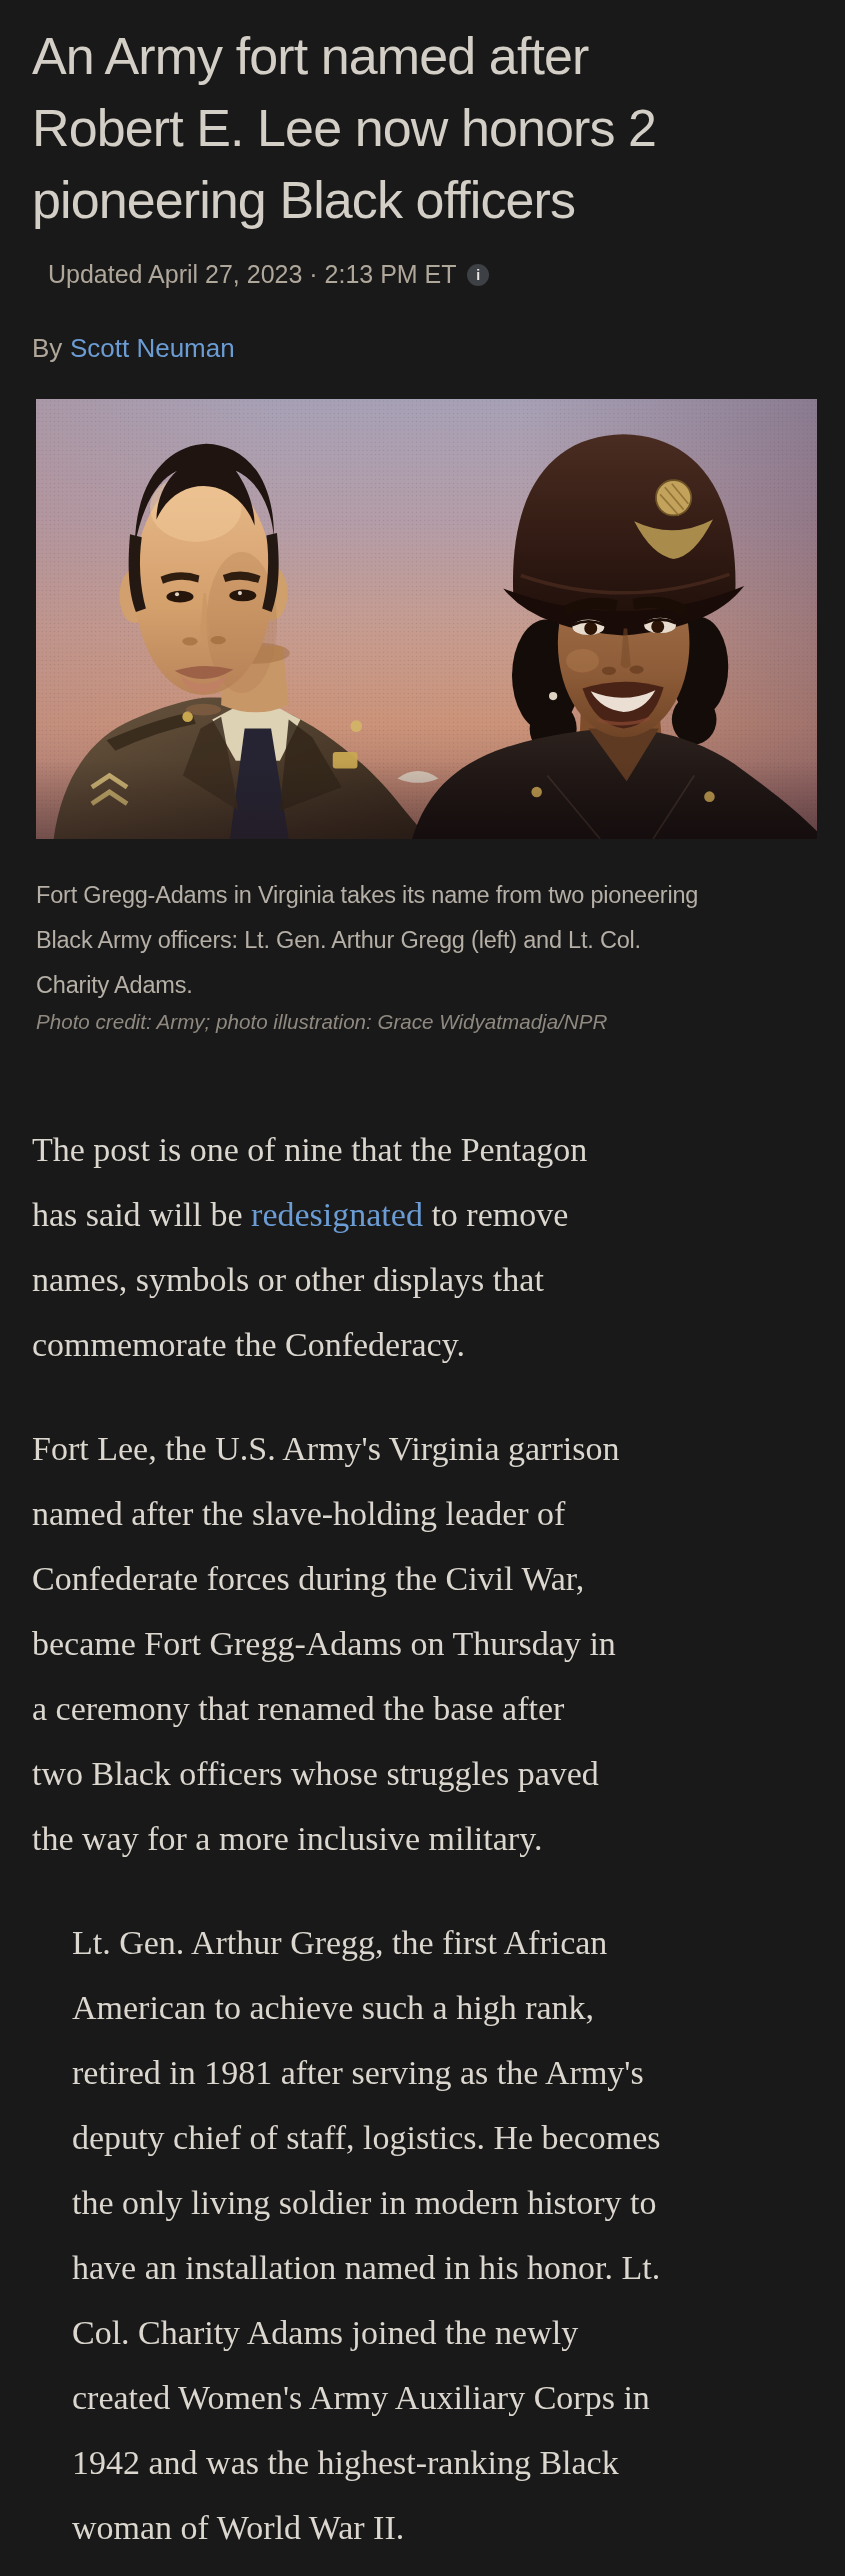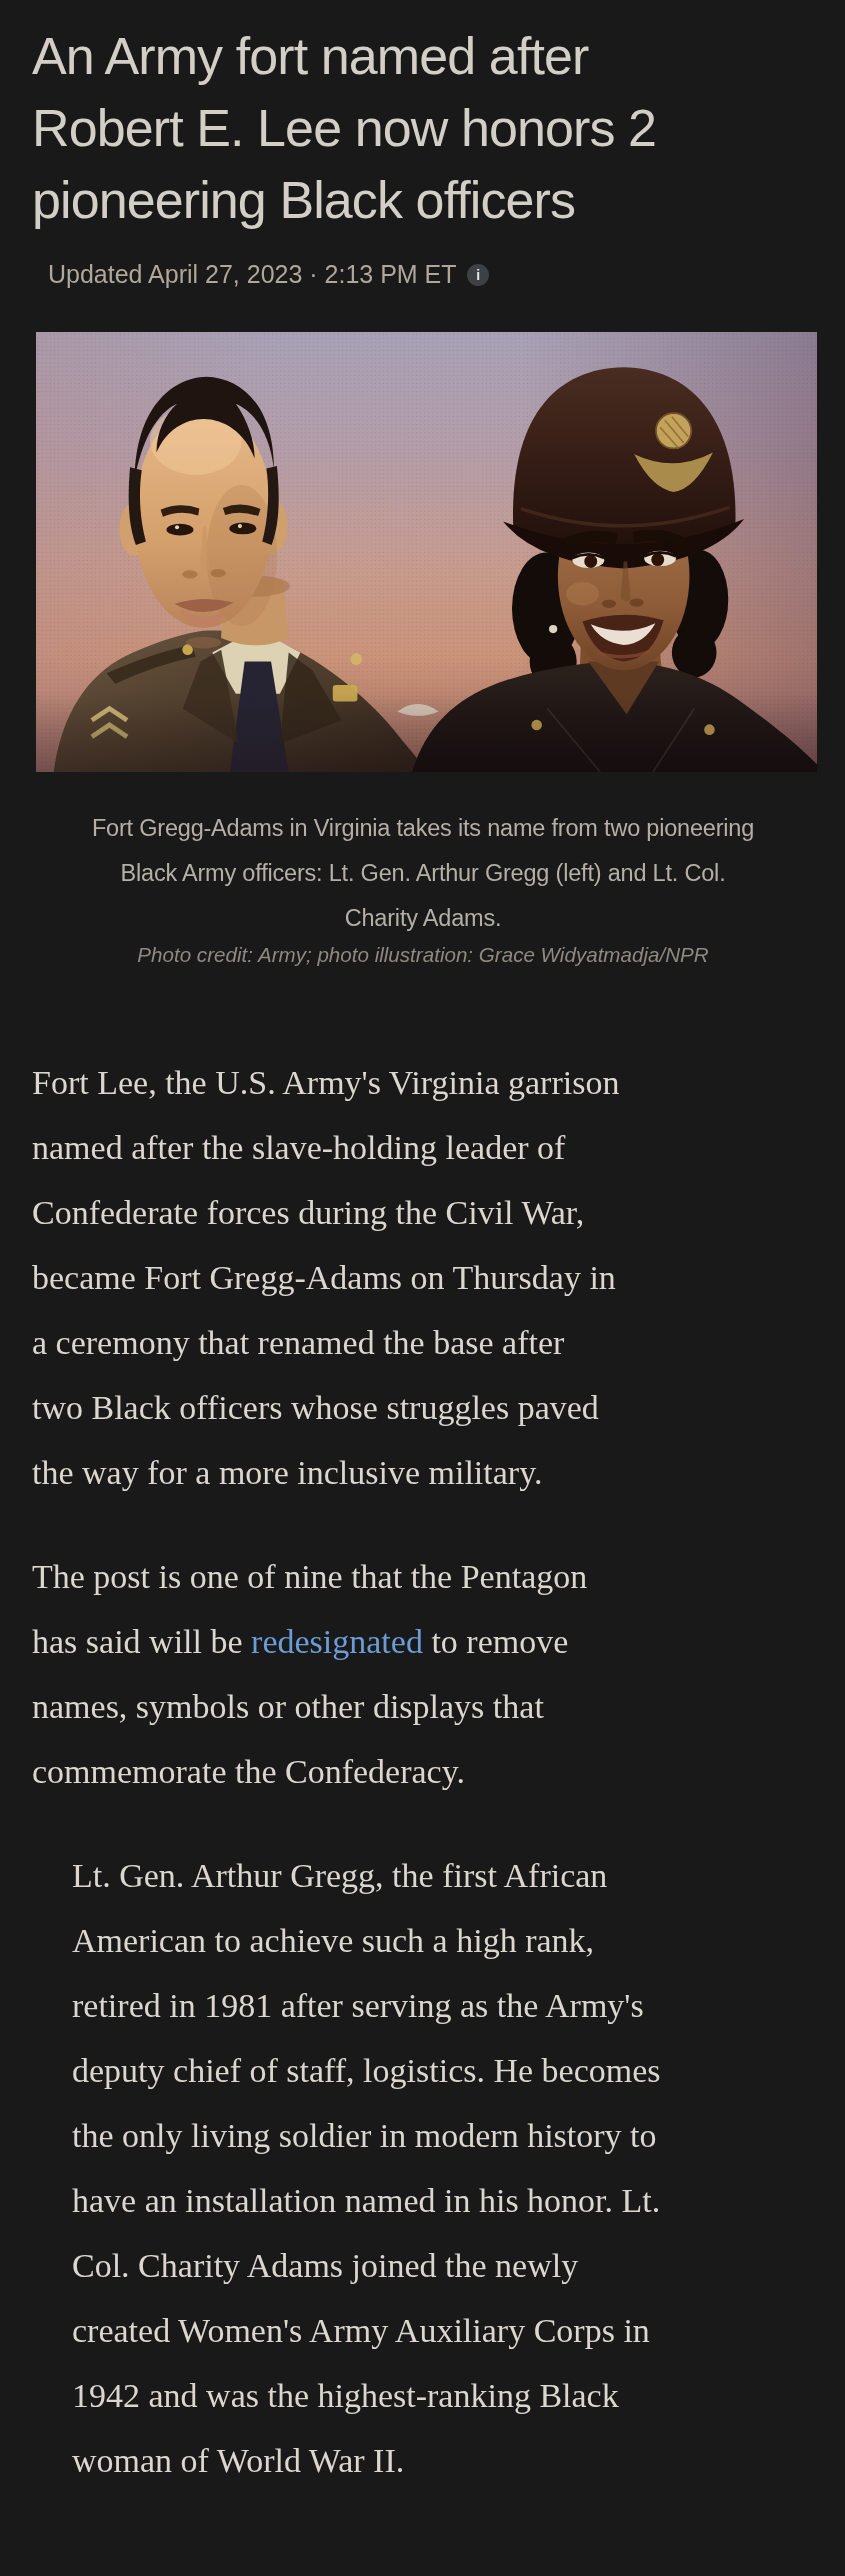--- a/index.html
+++ b/index.html
@@ -34,21 +34,21 @@
   }
 
   .byline {
     font: 400 26px/33px "Liberation Sans", sans-serif;
     color: var(--byline-color, #b0a79b);
     margin: 0 0 34px 0;
   }
   .byline .prefix { margin-right: 7.6px; }
   .author-link { color: var(--link-color, #6b9cd4); text-decoration:none; cursor:pointer; }
 
-  figure { margin:4px; padding:0;text-align:center; }
+  figure { margin:4px; padding:0; }
   .hero-art { width:781px; height:440px; cursor:pointer; }
   .hero-art svg { display:block; width:781px; height:440px; }
 
   figcaption { margin-top:34px; }
   .caption {
     font: 400 23.5px/45px "Liberation Sans", sans-serif;
     letter-spacing:-0.2px;
     color: var(--caption-color, #b5afa6);
     white-space: pre-line;
   }
@@ -76,20 +76,23 @@
 Robert E. Lee now honors 2
 pioneering Black officers</h1>
 
   <div class="meta-row">
     <span class="meta-text">Updated April 27, 2023 · 2:13 PM ET</span>
     <span class="info-badge">
       <span>i</span>
     </span>
   </div>
 
+  <div class="byline">
+    <span class="prefix">By</span><a class="author-link" href="#">Scott Neuman</a>
+  </div>
 
   <figure>
     <div class="hero-art" title="Photo illustration of Lt. Gen. Arthur Gregg and Lt. Col. Charity Adams in Army uniforms">
       <svg viewBox="0 0 1329 748" preserveAspectRatio="none">
         <defs>
           <linearGradient id="skyV" x1="0" y1="0" x2="0" y2="1">
             <stop offset="0" stop-color="#a7a1b6"></stop>
             <stop offset="0.28" stop-color="#b49da8"></stop>
             <stop offset="0.52" stop-color="#c69c90"></stop>
             <stop offset="0.74" stop-color="#cb9379"></stop>
@@ -216,31 +219,31 @@
     </div>
     <figcaption>
       <div class="caption">Fort Gregg-Adams in Virginia takes its name from two pioneering
 Black Army officers: Lt. Gen. Arthur Gregg (left) and Lt. Col.
 Charity Adams.</div>
       <div class="credit">Photo credit: Army; photo illustration: Grace Widyatmadja/NPR</div>
     </figcaption>
   </figure>
 
   <section class="body-text">
+      <p class="body-para">The post is one of nine that the Pentagon
+has said will be <a href="#" class="body-link">redesignated</a> to remove
+names, symbols or other displays that
+commemorate the Confederacy.</p>
       <p class="body-para">Fort Lee, the U.S. Army's Virginia garrison
 named after the slave-holding leader of
 Confederate forces during the Civil War,
 became Fort Gregg-Adams on Thursday in
 a ceremony that renamed the base after
 two Black officers whose struggles paved
 the way for a more inclusive military.</p>
-      <p class="body-para">The post is one of nine that the Pentagon
-has said will be <a href="#" class="body-link">redesignated</a> to remove
-names, symbols or other displays that
-commemorate the Confederacy.</p>
       <p class="body-para">Lt. Gen. Arthur Gregg, the first African
 American to achieve such a high rank,
 retired in 1981 after serving as the Army's
 deputy chief of staff, logistics. He becomes
 the only living soldier in modern history to
 have an installation named in his honor. Lt.
 Col. Charity Adams joined the newly
 created Women's Army Auxiliary Corps in
 1942 and was the highest-ranking Black
 woman of World War II.</p>

